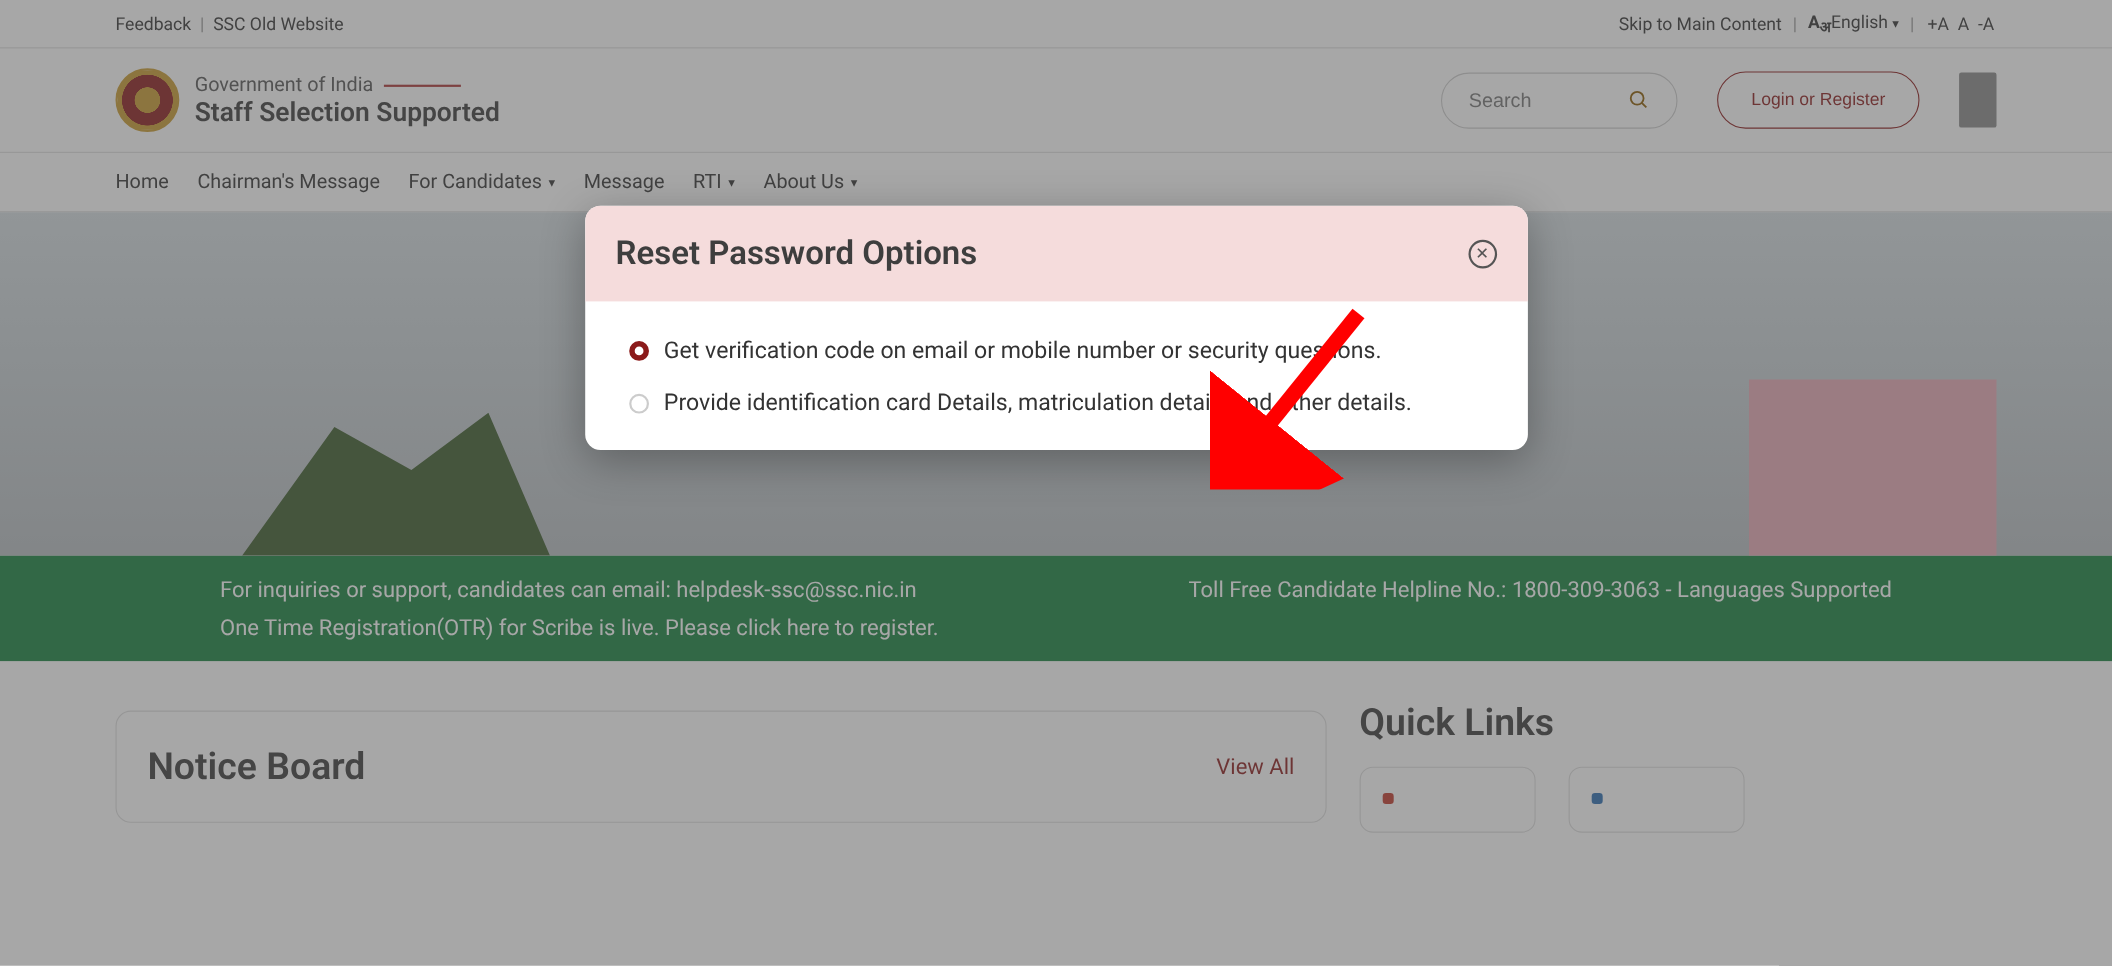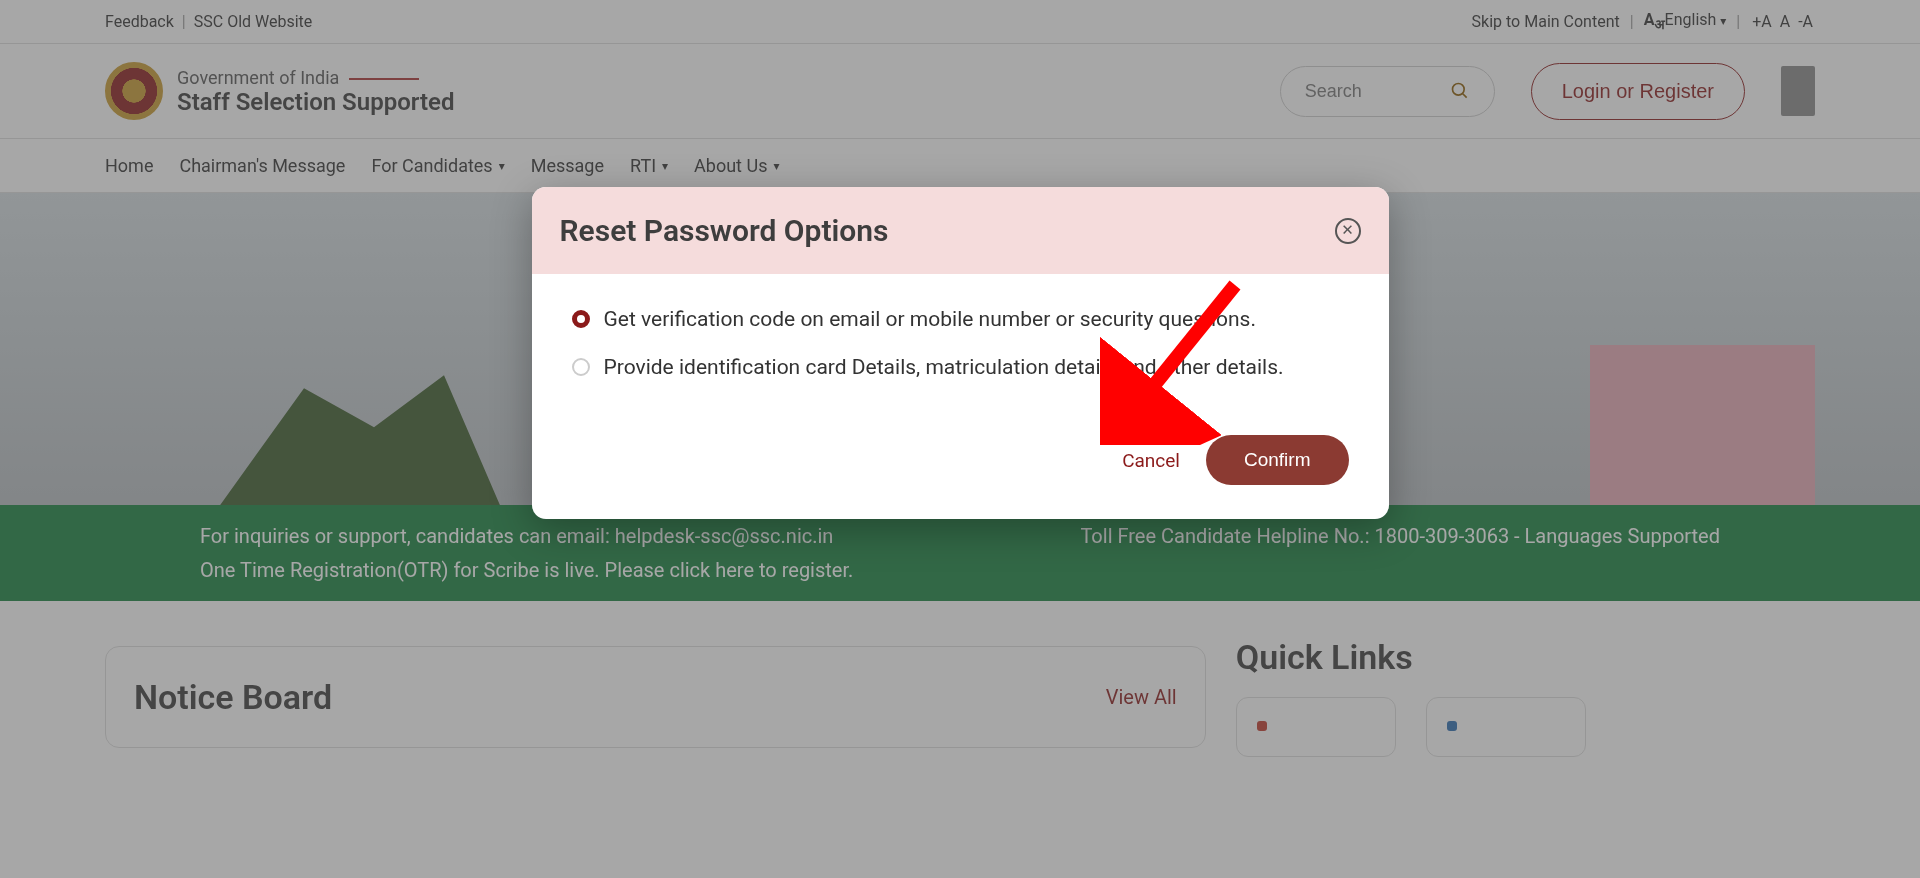--- a/index.html
+++ b/index.html
@@ -54,21 +54,21 @@
   .search-box {
     display: flex; align-items: center;
     border: 1px solid #ccc; border-radius: 30px;
     padding: 14px 24px; width: 215px;
     justify-content: space-between;
   }
   .search-box input { border: none; outline: none; font-size: 18px; background: transparent; width: 120px; }
   .search-icon { width: 20px; height: 20px; color: #8b5a00; }
   .login-btn {
     border: 1px solid #8b1a1a; color: #8b1a1a;
-    border-radius: 30px; padding: 16px 30px; font-size: 20px;
+    border-radius: 30px; padding: 16px 30px; font-size: 16px;
     background: #fff; cursor: pointer;
   }
   .emblem { width: 34px; height: 50px; background: #888; border-radius: 2px; }
 
   
   .nav {
     display: flex; gap: 26px; padding: 16px 105px;
     border-bottom: 1px solid #ddd; font-size: 18px; color: #333;
   }
   .nav-item { display: flex; align-items: center; gap: 6px; cursor: pointer; }
@@ -260,24 +260,20 @@
     <div class="modal-body">
       <div class="radio-row">
         <div class="radio selected"></div>
         <div>Get verification code on email or mobile number or security questions.</div>
       </div>
       <div class="radio-row">
         <div class="radio"></div>
         <div>Provide identification card Details, matriculation details and other details.</div>
       </div>
     </div>
-    <div class="modal-footer">
-      <span class="cancel-link">Cancel</span>
-      <button class="confirm-btn">Confirm</button>
-    </div>
   </div>
 </div>
 
 <svg class="arrow-annot" style="left:1100px; top:275px;" width="160" height="170" viewBox="0 0 160 170">
   <defs>
     <marker id="ah" markerWidth="12" markerHeight="12" refX="3" refY="6" orient="auto">
       <path d="M0,0 L12,6 L0,12 Z" fill="#ff0000"></path>
     </marker>
   </defs>
   <line x1="135" y1="10" x2="30" y2="140" stroke="#ff0000" stroke-width="14" marker-end="url(#ah)"></line>

